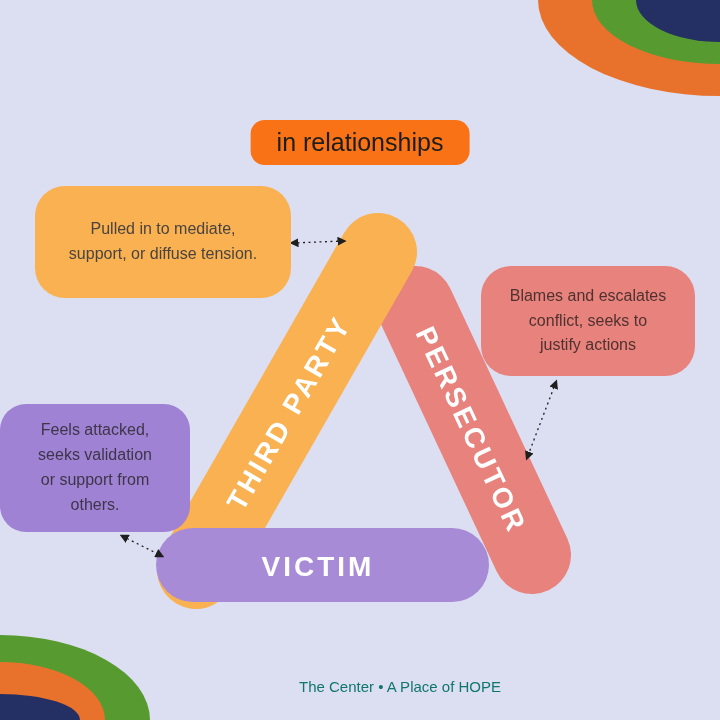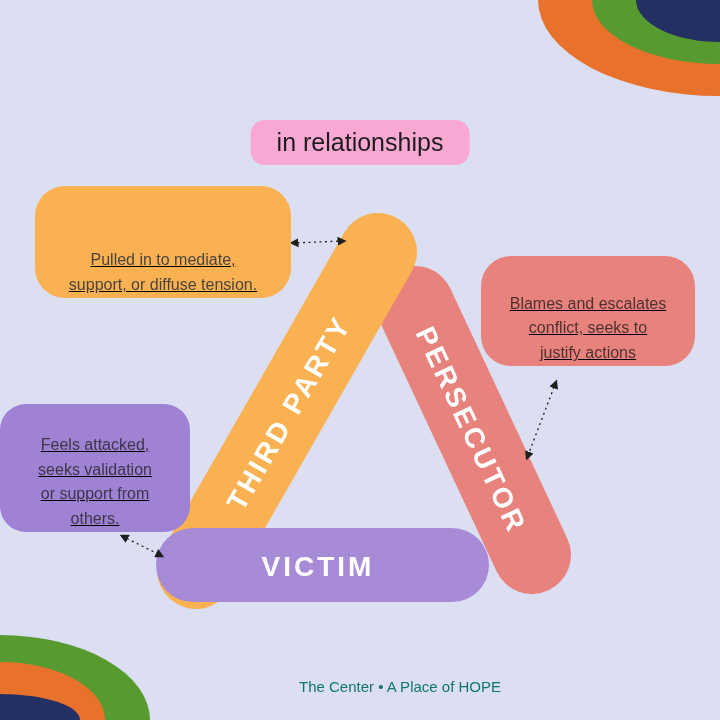--- a/index.html
+++ b/index.html
@@ -41,39 +41,38 @@
   }
   .subtitle-pill span {
     font-size: 25px;
     color: #1d1d1d;
   }
 
   
   .callout {
     position: absolute;
     display: flex;
-    align-items: flex-end;
+    align-items: center;
     justify-content: center;
     text-align: center;
     border-radius: 30px;
     z-index: 3;
-    text-decoration: underline;
   }
   .callout span {
     white-space: pre-line;
     font-size: 16px;
     line-height: 1.55;
   }
   .callout-third-party {
     left: 35px; top: 186px; width: 256px; height: 112px;
     background: #f9b151;
   }
   .callout-third-party span { color: #4a4440; }
   .callout-persecutor {
-    left: 481px; top: 256px; width: 214px; height: 110px;
+    left: 481px; top: 266px; width: 214px; height: 110px;
     background: #e8827d;
   }
   .callout-persecutor span { color: #4f3230; }
   .callout-victim {
     left: 0px; top: 404px; width: 190px; height: 128px;
     background: #9f82d4;
     border-radius: 26px;
   }
   .callout-victim span { color: #3e3548; }
 
@@ -111,21 +110,21 @@
 
     <path d="M 538 0 A 182 96 0 0 0 720 96 L 720 0 Z" fill="#e8722c"></path>
     <path d="M 592 0 A 128 64 0 0 0 720 64 L 720 0 Z" fill="#579b30"></path>
     <path d="M 636 0 A 84 42 0 0 0 720 42 L 720 0 Z" fill="#242f63"></path>
 
     <path d="M 0 635 A 150 85 0 0 1 150 720 L 0 720 Z" fill="#579b30"></path>
     <path d="M 0 662 A 105 58 0 0 1 105 720 L 0 720 Z" fill="#e8722c"></path>
     <path d="M 0 694 A 80 26 0 0 1 80 720 L 0 720 Z" fill="#242f63"></path>
   </svg>
 
-  <div class="subtitle-pill" style="background: #f9a8d4;">
+  <div class="subtitle-pill" style="background: #f97316;">
     <span>in relationships</span>
   </div>
 
   <svg class="layer tri" width="720" height="720" viewBox="0 0 720 720">
     <defs>
       <marker id="ah" markerWidth="7" markerHeight="7" refX="5" refY="3.5" orient="auto-start-reverse">
         <path d="M0,0 L7,3.5 L0,7 Z" fill="#1f1f1f"></path>
       </marker>
     </defs>
 

